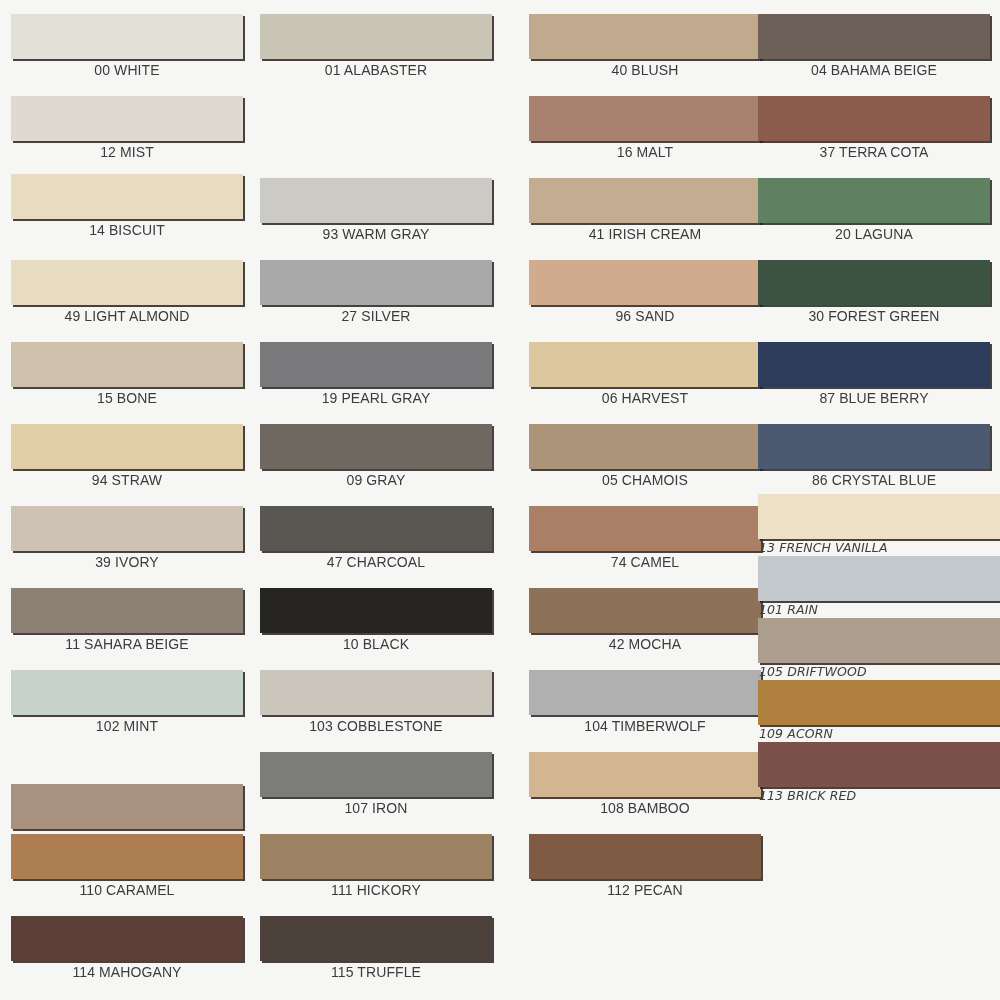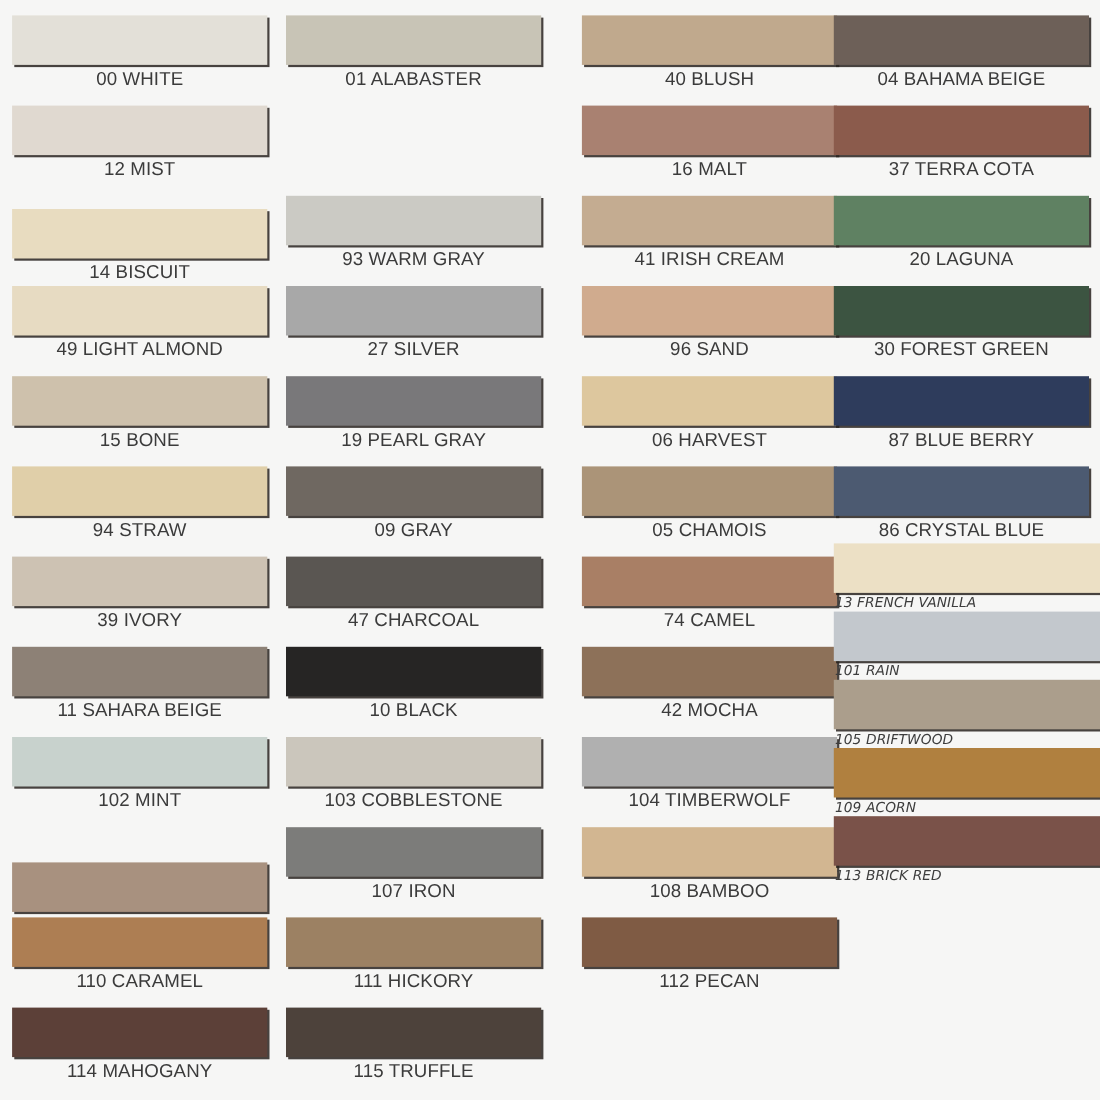--- a/index.html
+++ b/index.html
@@ -45,21 +45,21 @@
     height: 45px;
     box-sizing: border-box;
     box-shadow: 2px 2px 0 0 rgba(40, 34, 30, 0.85);
   }
   .cell .label {
     position: absolute;
     left: 0;
     top: 48px;
     width: 232px;
     text-align: center;
-    font-size: 17px;
+    font-size: 14px;
     letter-spacing: 0.1px;
     color: #3b3b3b;
     font-family: "Liberation Sans", sans-serif;
     white-space: nowrap;
   }
 
   
   .cell-compact {
     position: absolute;
     left: 11px;
@@ -90,21 +90,21 @@
 <div id="chart" style="background: rgb(246, 246, 245);">
   <div class="col col-1">
       <div class="cell" style="top: 14px;">
         <div class="chip" title="00 WHITE" style="background: rgb(227, 224, 216);"></div>
         <div class="label">00 WHITE</div>
       </div>
       <div class="cell" style="top: 96px;">
         <div class="chip" title="12 MIST" style="background: rgb(224, 217, 208);"></div>
         <div class="label">12 MIST</div>
       </div>
-      <div class="cell" style="top: 190px;">
+      <div class="cell" style="top: 174px;">
         <div class="chip" title="14 BISCUIT" style="background: rgb(232, 220, 192);"></div>
         <div class="label">14 BISCUIT</div>
       </div>
       <div class="cell" style="top: 260px;">
         <div class="chip" title="49 LIGHT ALMOND" style="background: rgb(231, 219, 194);"></div>
         <div class="label">49 LIGHT ALMOND</div>
       </div>
       <div class="cell" style="top: 342px;">
         <div class="chip" title="15 BONE" style="background: rgb(206, 193, 172);"></div>
         <div class="label">15 BONE</div>

